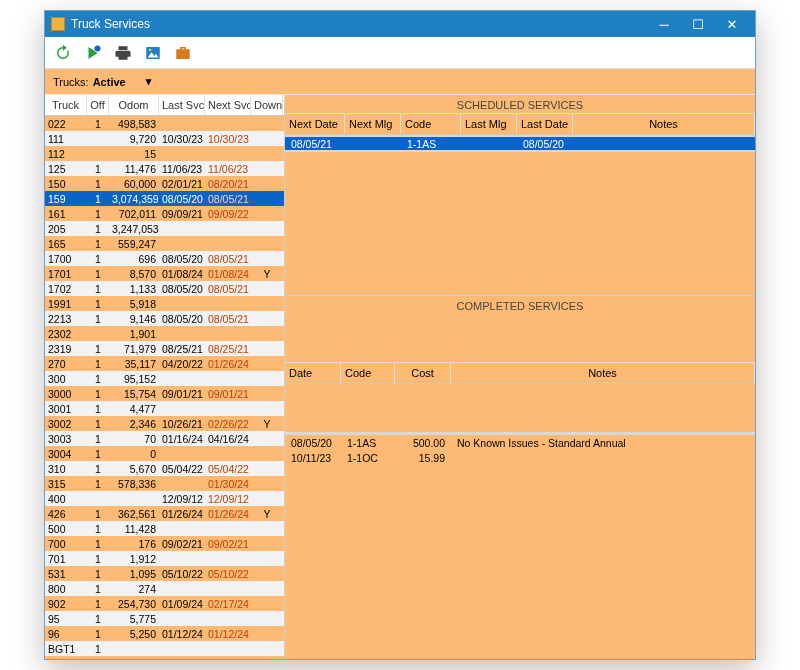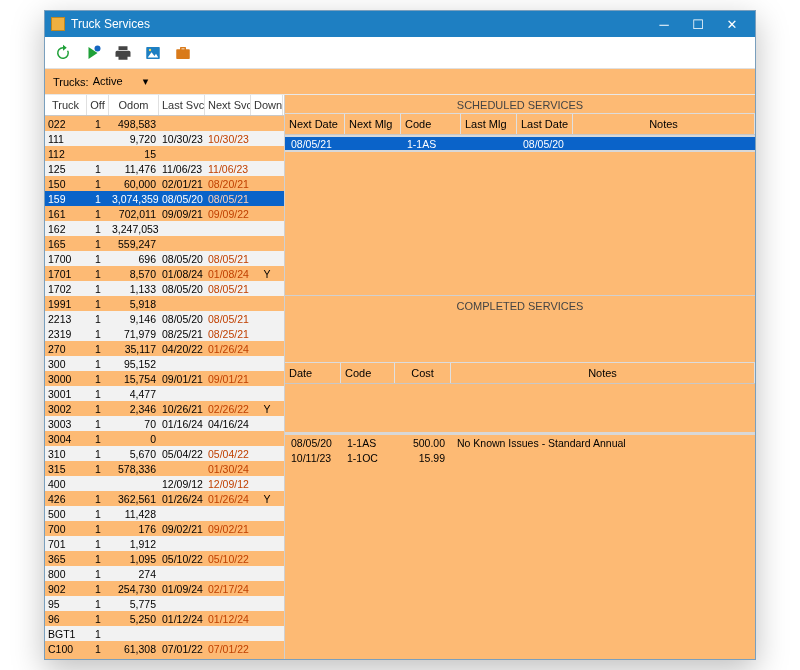--- a/index.html
+++ b/index.html
@@ -65,21 +65,21 @@
     display: flex;
     align-items: center;
     padding: 0 8px;
     border-bottom: 1px solid #e8e8e8;
     font-size: 11px;
     gap: 4px;
   }
   .filterbar .dd {
     cursor: pointer;
     color: #000;
-    display: flex; align-items: flex-start; gap: 20px;
+    display: flex; align-items: center; gap: 20px; font-weight: bold;
   }
   .content {
     flex: 1;
     display: flex;
     overflow: hidden;
   }
   .left {
     width: 240px;
     border-right: 1px solid #d0d0d0;
     display: flex;
@@ -312,21 +312,21 @@
           </div>
           <div class="row">
             <div class="cell c-truck">161</div>
             <div class="cell c-off">1</div>
             <div class="cell c-odom">702,011</div>
             <div class="cell c-last">09/09/21</div>
             <div class="cell c-next due">09/09/22</div>
             <div class="cell c-down"></div>
           </div>
           <div class="row alt">
-            <div class="cell c-truck">162</div>
+            <div class="cell c-truck">205</div>
             <div class="cell c-off">1</div>
             <div class="cell c-odom">3,247,053</div>
             <div class="cell c-last"></div>
             <div class="cell c-next"></div>
             <div class="cell c-down"></div>
           </div>
           <div class="row">
             <div class="cell c-truck">165</div>
             <div class="cell c-off">1</div>
             <div class="cell c-odom">559,247</div>
@@ -365,20 +365,28 @@
             <div class="cell c-last"></div>
             <div class="cell c-next"></div>
             <div class="cell c-down"></div>
           </div>
           <div class="row alt">
             <div class="cell c-truck">2213</div>
             <div class="cell c-off">1</div>
             <div class="cell c-odom">9,146</div>
             <div class="cell c-last">08/05/20</div>
             <div class="cell c-next due">08/05/21</div>
+            <div class="cell c-down"></div>
+          </div>
+          <div class="row">
+            <div class="cell c-truck">2302</div>
+            <div class="cell c-off"></div>
+            <div class="cell c-odom">1,901</div>
+            <div class="cell c-last"></div>
+            <div class="cell c-next"></div>
             <div class="cell c-down"></div>
           </div>
           <div class="row alt">
             <div class="cell c-truck">2319</div>
             <div class="cell c-off">1</div>
             <div class="cell c-odom">71,979</div>
             <div class="cell c-last">08/25/21</div>
             <div class="cell c-next due">08/25/21</div>
             <div class="cell c-down"></div>
           </div>
@@ -488,21 +496,21 @@
           </div>
           <div class="row alt">
             <div class="cell c-truck">701</div>
             <div class="cell c-off">1</div>
             <div class="cell c-odom">1,912</div>
             <div class="cell c-last"></div>
             <div class="cell c-next"></div>
             <div class="cell c-down"></div>
           </div>
           <div class="row">
-            <div class="cell c-truck">365</div>
+            <div class="cell c-truck">531</div>
             <div class="cell c-off">1</div>
             <div class="cell c-odom">1,095</div>
             <div class="cell c-last">05/10/22</div>
             <div class="cell c-next due">05/10/22</div>
             <div class="cell c-down"></div>
           </div>
           <div class="row alt">
             <div class="cell c-truck">800</div>
             <div class="cell c-off">1</div>
             <div class="cell c-odom">274</div>

